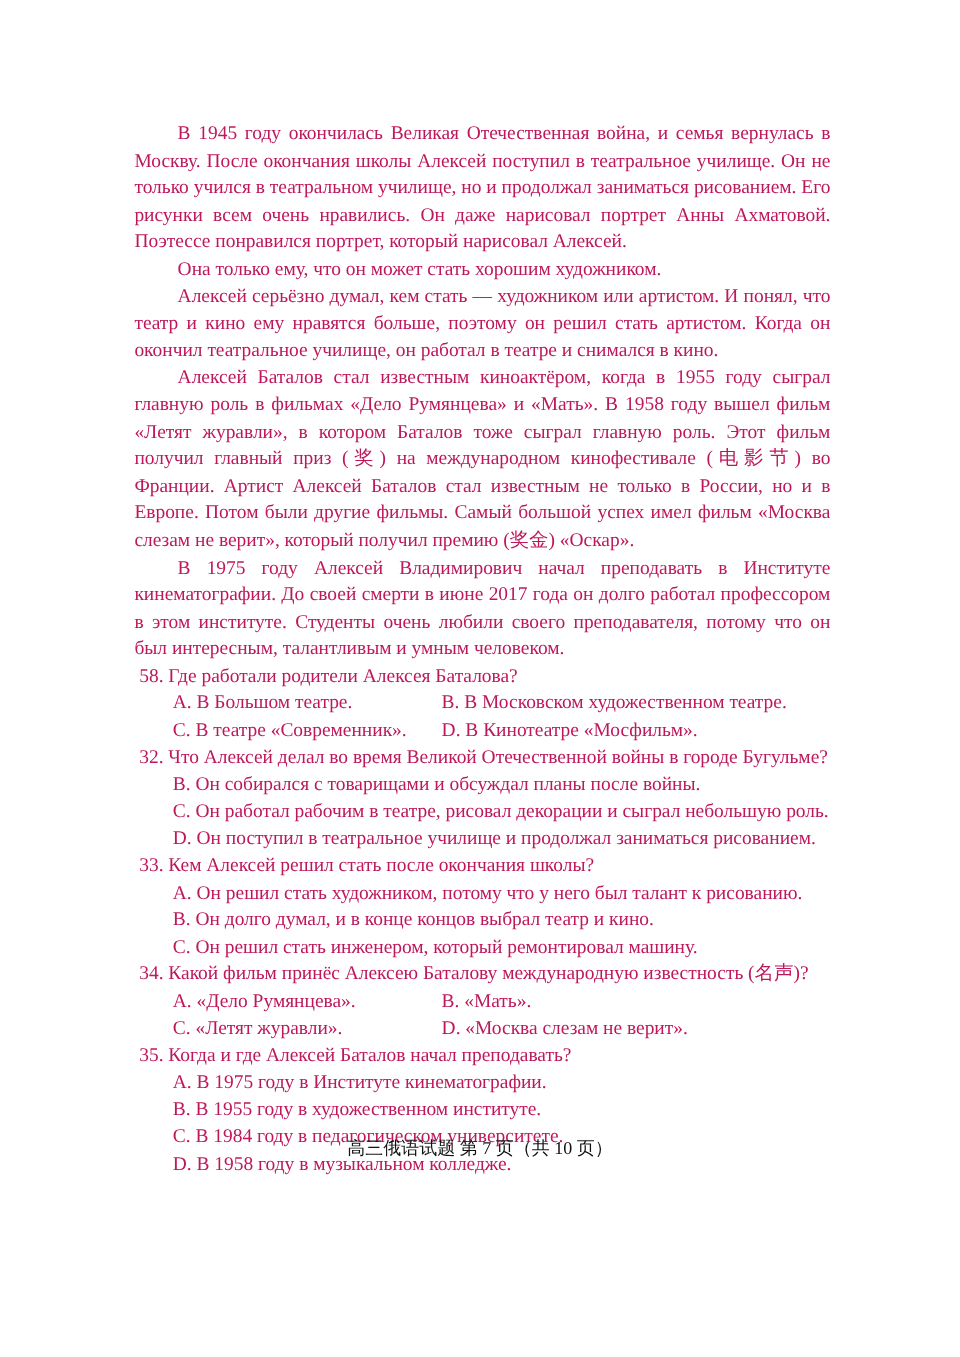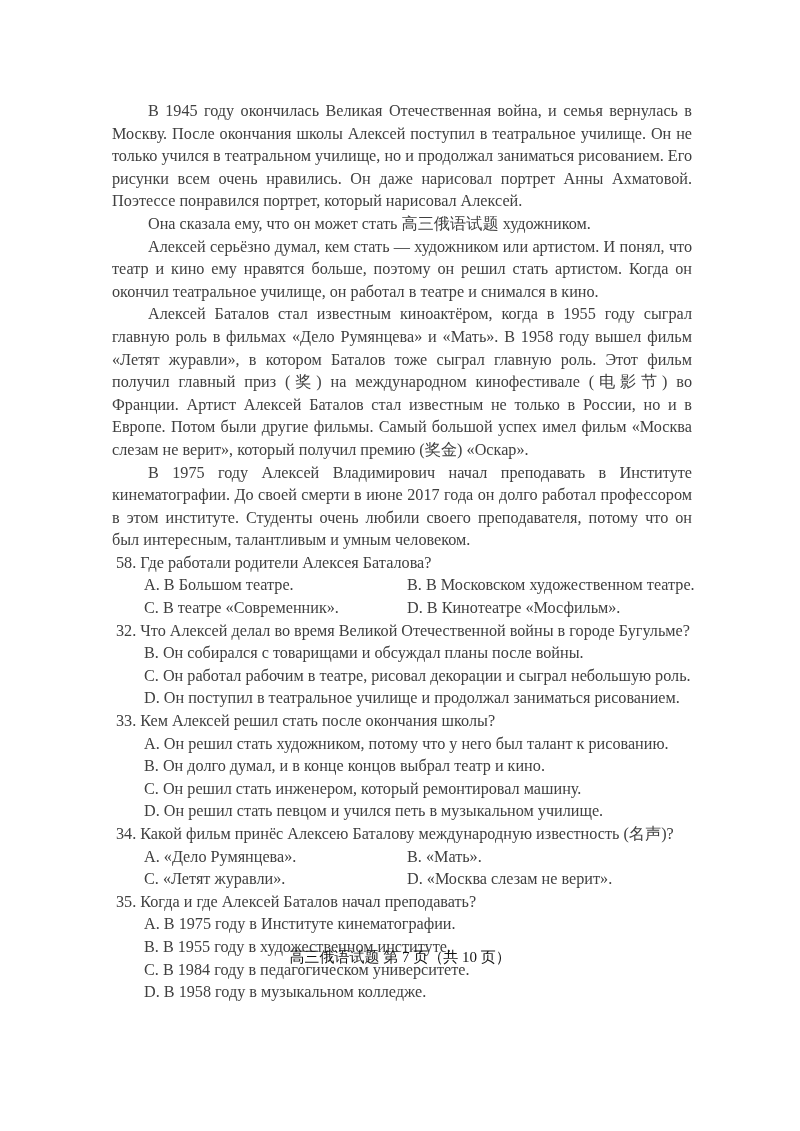--- a/index.html
+++ b/index.html
@@ -1,37 +1,37 @@
 <!DOCTYPE html>
 <html><head>
 <meta charset="utf-8">
 <style>
   html, body { margin: 0; padding: 0; background: #ffffff; }
   body { width: 800px; height: 1131px; position: relative; overflow: hidden; }
   .page {
     position: absolute; left: 112px; top: 100px; width: 580px;
-    font-family: "Liberation Serif", serif; font-size: 16.2px; color: #404040;
+    font-family: "Liberation Serif", serif; font-size: 16.2px; color: #be185d;
     line-height: 22.6px;
   }
   .para { text-align: justify; text-indent: 36px; margin: 0; }
   .q { margin: 0; padding-left: 4px; }
   .opt { margin: 0; padding-left: 32px; }
-  .opt-row { display: flex; padding-left: 32px; gap: 39px; }
+  .opt-row { display: flex; padding-left: 32px; }
   .opt-row .cell { width: 224px; white-space: nowrap; }
   .footer {
     position: absolute; left: 0; width: 800px; top: 948px; text-align: center;
     font-family: "Liberation Serif", serif; font-size: 15px; color: #111;
   }
 </style>
 </head>
 <body>
 
 <div class="page">
   <p class="para">В 1945 году окончилась Великая Отечественная война, и семья вернулась в Москву. После окончания школы Алексей поступил в театральное училище. Он не только учился в театральном училище, но и продолжал заниматься рисованием. Его рисунки всем очень нравились. Он даже нарисовал портрет Анны Ахматовой. Поэтессе понравился портрет, который нарисовал Алексей.</p>
-  <p class="para">Она сказала ему, что он может стать 高三俄语试题 художником.</p>
+  <p class="para">Она только ему, что он может стать хорошим художником.</p>
   <p class="para">Алексей серьёзно думал, кем стать — художником или артистом. И понял, что театр и кино ему нравятся больше, поэтому он решил стать артистом. Когда он окончил театральное училище, он работал в театре и снимался в кино.</p>
   <p class="para">Алексей Баталов стал известным киноактёром, когда в 1955 году сыграл главную роль в фильмах «Дело Румянцева» и «Мать». В 1958 году вышел фильм «Летят журавли», в котором Баталов тоже сыграл главную роль. Этот фильм получил главный приз (奖) на международном кинофестивале (电影节) во Франции. Артист Алексей Баталов стал известным не только в России, но и в Европе. Потом были другие фильмы. Самый большой успех имел фильм «Москва слезам не верит», который получил премию (奖金) «Оскар».</p>
   <p class="para">В 1975 году Алексей Владимирович начал преподавать в Институте кинематографии. До своей смерти в июне 2017 года он долго работал профессором в этом институте. Студенты очень любили своего преподавателя, потому что он был интересным, талантливым и умным человеком.</p>
 
   <div>
     <p class="q">58. Где работали родители Алексея Баталова?</p>
     <div class="opt-row">
       <span class="cell">A. В Большом театре.</span>
       <span class="cell">B. В Московском художественном театре.</span>
     </div>
@@ -46,21 +46,20 @@
     <p class="opt">B. Он собирался с товарищами и обсуждал планы после войны.</p>
     <p class="opt">C. Он работал рабочим в театре, рисовал декорации и сыграл небольшую роль.</p>
     <p class="opt">D. Он поступил в театральное училище и продолжал заниматься рисованием.</p>
   </div>
 
   <div>
     <p class="q">33. Кем Алексей решил стать после окончания школы?</p>
     <p class="opt">A. Он решил стать художником, потому что у него был талант к рисованию.</p>
     <p class="opt">B. Он долго думал, и в конце концов выбрал театр и кино.</p>
     <p class="opt">C. Он решил стать инженером, который ремонтировал машину.</p>
-    <p class="opt">D. Он решил стать певцом и учился петь в музыкальном училище.</p>
   </div>
 
   <div>
     <p class="q">34. Какой фильм принёс Алексею Баталову международную известность (名声)?</p>
     <div class="opt-row">
       <span class="cell">A. «Дело Румянцева».</span>
       <span class="cell">B. «Мать».</span>
     </div>
     <div class="opt-row">
       <span class="cell">C. «Летят журавли».</span>

